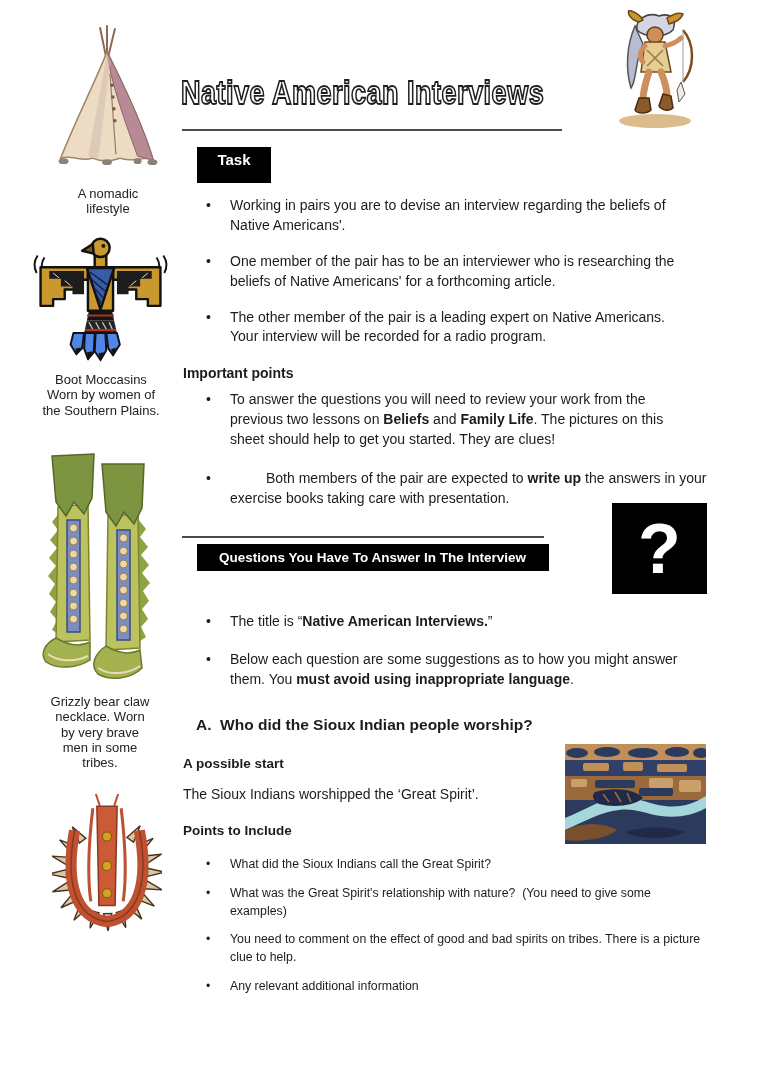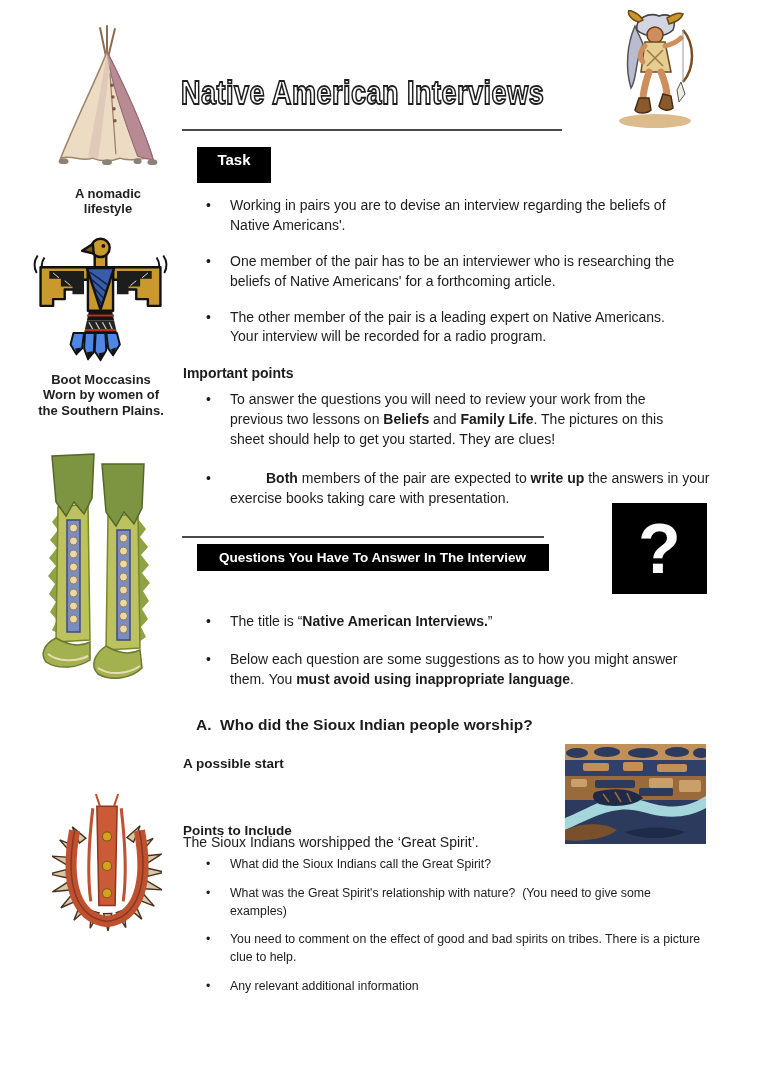--- a/index.html
+++ b/index.html
@@ -4,21 +4,21 @@
 <style>
   html,body{margin:0;padding:0;background:#888;}
   .page{
     position:relative;width:768px;height:1087px;margin:0 auto;
     background:#ffffff;overflow:hidden;
     font-family:"Liberation Sans","DejaVu Sans",sans-serif;color:#1c1c1c;
   }
   .abs{position:absolute;}
   .fig svg{display:block;width:100%;height:100%;}
   .caption{
-    font-size:13px;font-weight:bold;text-align:center;line-height:1.18;
+    font-size:13px;font-weight:normal;text-align:center;line-height:1.18;
     white-space:pre-line;color:#222;
   }
   .title{
     font-size:27px;font-weight:bold;letter-spacing:.5px;margin:0;
     color:#fff;-webkit-text-stroke:1.5px #1f1f1f;
     transform:scaleY(1.25);transform-origin:left top;white-space:pre;
   }
   .hr{background:#4a4a4a;height:2px;}
   .badge{
     background:#000;color:#fff;font-weight:bold;font-size:15px;
@@ -174,20 +174,25 @@
             <circle cx="37.5" cy="126" r="4"></circle>
             <circle cx="37.5" cy="139" r="4"></circle>
             <circle cx="37.5" cy="152" r="4"></circle>
             <circle cx="37.5" cy="165" r="4"></circle>
         </g>
         <path d="M20,182 C8,190 4,202 12,210 C26,218 46,214 56,204 L54,186 C42,192 30,188 20,182 Z" fill="#a3b14e" stroke="#6a7a30" stroke-width="1.5"></path>
         <path d="M12,204 C24,212 42,210 54,202" stroke="#e8dcb8" stroke-width="2" fill="none"></path>
       </g>
     </svg>
   </div>
+  <div class="abs caption" style="left:30px;top:694px;width:140px;">Grizzly bear claw
+necklace. Worn
+by very brave
+men in some
+tribes.</div>
 
   <div class="abs fig" style="left:52px;top:792px;width:110px;height:160px;">
     <svg viewBox="0 0 108 158">
       <defs>
           <path id="claw" d="M40,-4 L57,0 L40,4 Z"></path>
         </defs>
       <g fill="#d8c8a4" stroke="#4a3020" stroke-width="1.4">
         <use href="#claw" transform="translate(54,80) rotate(-55)"></use>
           <use href="#claw" transform="translate(54,80) rotate(-37)"></use>
           <use href="#claw" transform="translate(54,80) rotate(-19)"></use>
@@ -272,21 +277,21 @@
 
   <div class="abs bullets g-imp" style="left:206px;top:390px;width:556px;">
     <div class="b-row">
         <span class="b-dot">•</span>
         <span class="b-text"><span>To answer the questions you will need to review your work from the
 previous two lessons on </span><span style="font-weight: bold;">Beliefs</span><span> and </span><span style="font-weight: bold;">Family Life</span><span>. The pictures on this
 sheet should help to get you started. They are clues!</span></span>
       </div>
     <div class="b-row">
         <span class="b-dot">•</span>
-        <span class="b-text"><span style="font-weight: bold; padding-left: 36px;">Both</span><span> members of the pair are expected to </span><span style="font-weight: bold;">write up</span><span> the answers in your
+        <span class="b-text"><span style="font-weight: normal; padding-left: 36px;">Both</span><span> members of the pair are expected to </span><span style="font-weight: bold;">write up</span><span> the answers in your
 exercise books taking care with presentation.</span></span>
       </div>
   </div>
 
   <div class="abs hr" style="left:182px;top:536px;width:362px;"></div>
   <div class="abs qbar" style="left:197px;top:544px;width:352px;">Questions You Have To Answer In The Interview</div>
 
   <div class="abs qbox" style="left:612px;top:503px;width:95px;height:91px;">
     <span>?</span>
   </div>
@@ -298,21 +303,21 @@
       </div>
     <div class="b-row">
         <span class="b-dot">•</span>
         <span class="b-text"><span>Below each question are some suggestions as to how you might answer
 them. You </span><span style="font-weight: bold;">must avoid using inappropriate language</span><span>.</span></span>
       </div>
   </div>
 
   <div class="abs h16" style="left:196px;top:716px;">A.  Who did the Sioux Indian people worship?</div>
   <div class="abs h13" style="left:183px;top:756px;">A possible start</div>
-  <div class="abs body15" style="left:183px;top:786px;margin-top:48px;">The Sioux Indians worshipped the ‘Great Spirit’.</div>
+  <div class="abs body15" style="left:183px;top:786px;">The Sioux Indians worshipped the ‘Great Spirit’.</div>
   <div class="abs h13" style="left:183px;top:823px;">Points to Include</div>
 
   <div class="abs fig" style="left:565px;top:744px;width:141px;height:100px;">
     <svg viewBox="0 0 141 100">
       <rect width="141" height="100" fill="#2c3a5e"></rect>
       <rect width="141" height="16" fill="#c09058"></rect>
       <g fill="#2c3a5e">
           <ellipse cx="12" cy="9" rx="11" ry="5"></ellipse>
           <ellipse cx="42" cy="8" rx="13" ry="5"></ellipse>
           <ellipse cx="78" cy="9" rx="15" ry="5"></ellipse>

